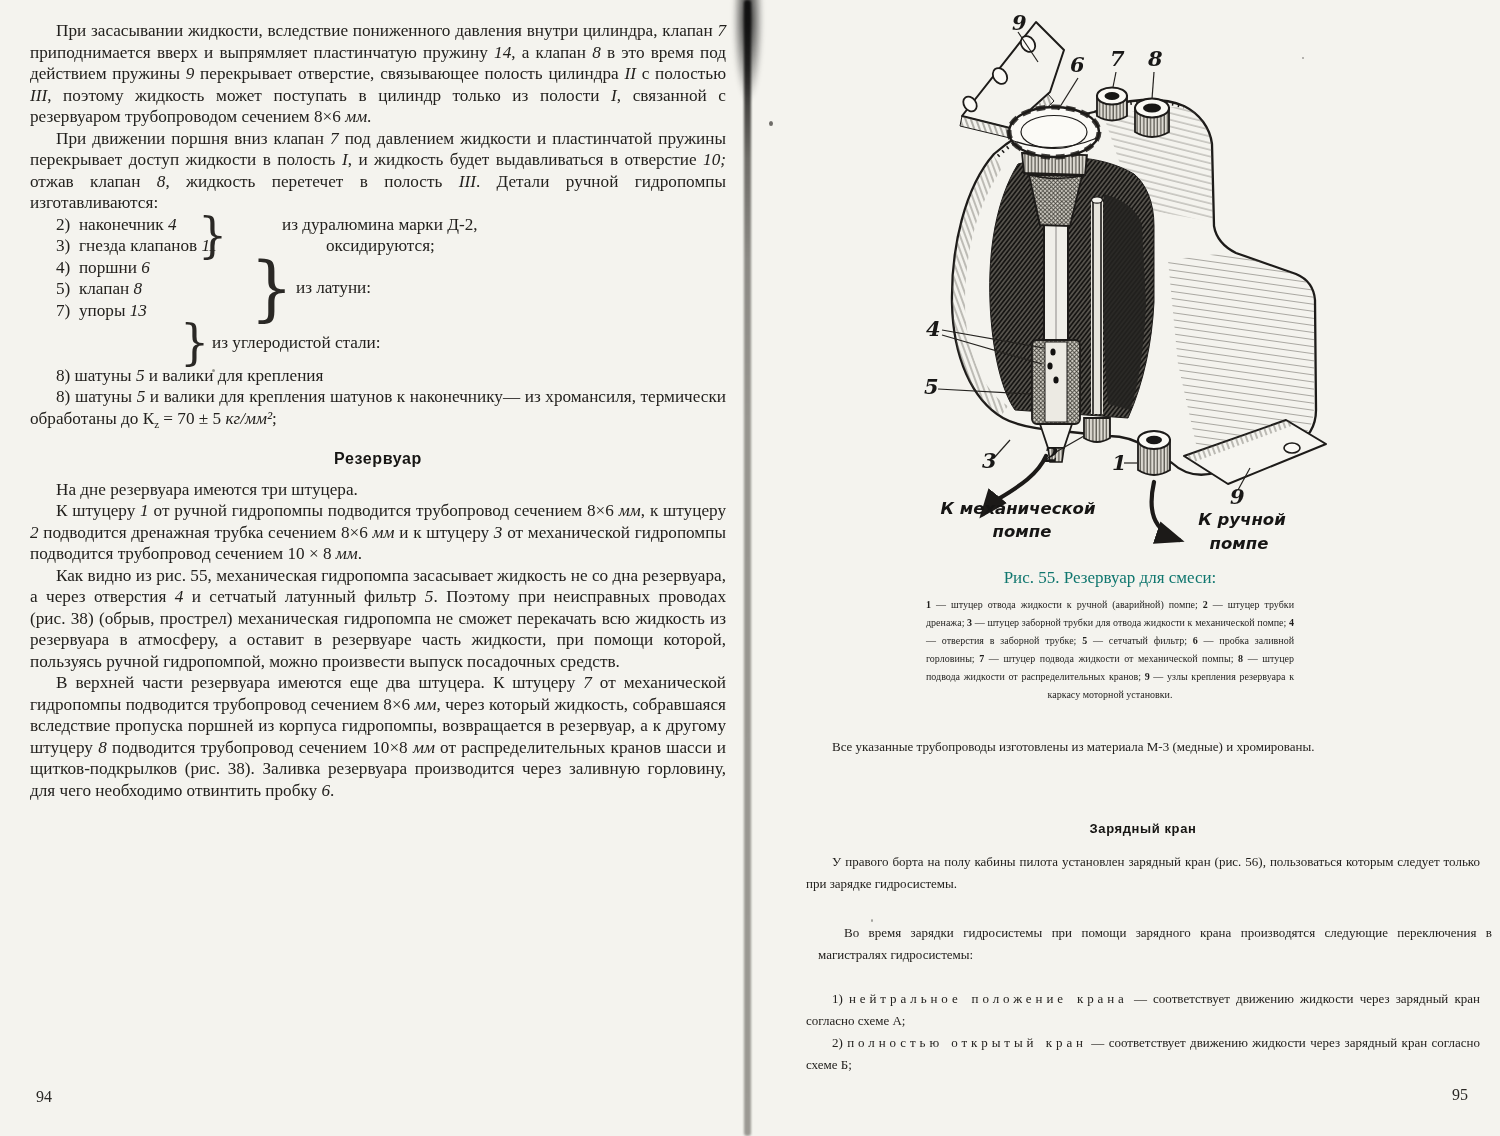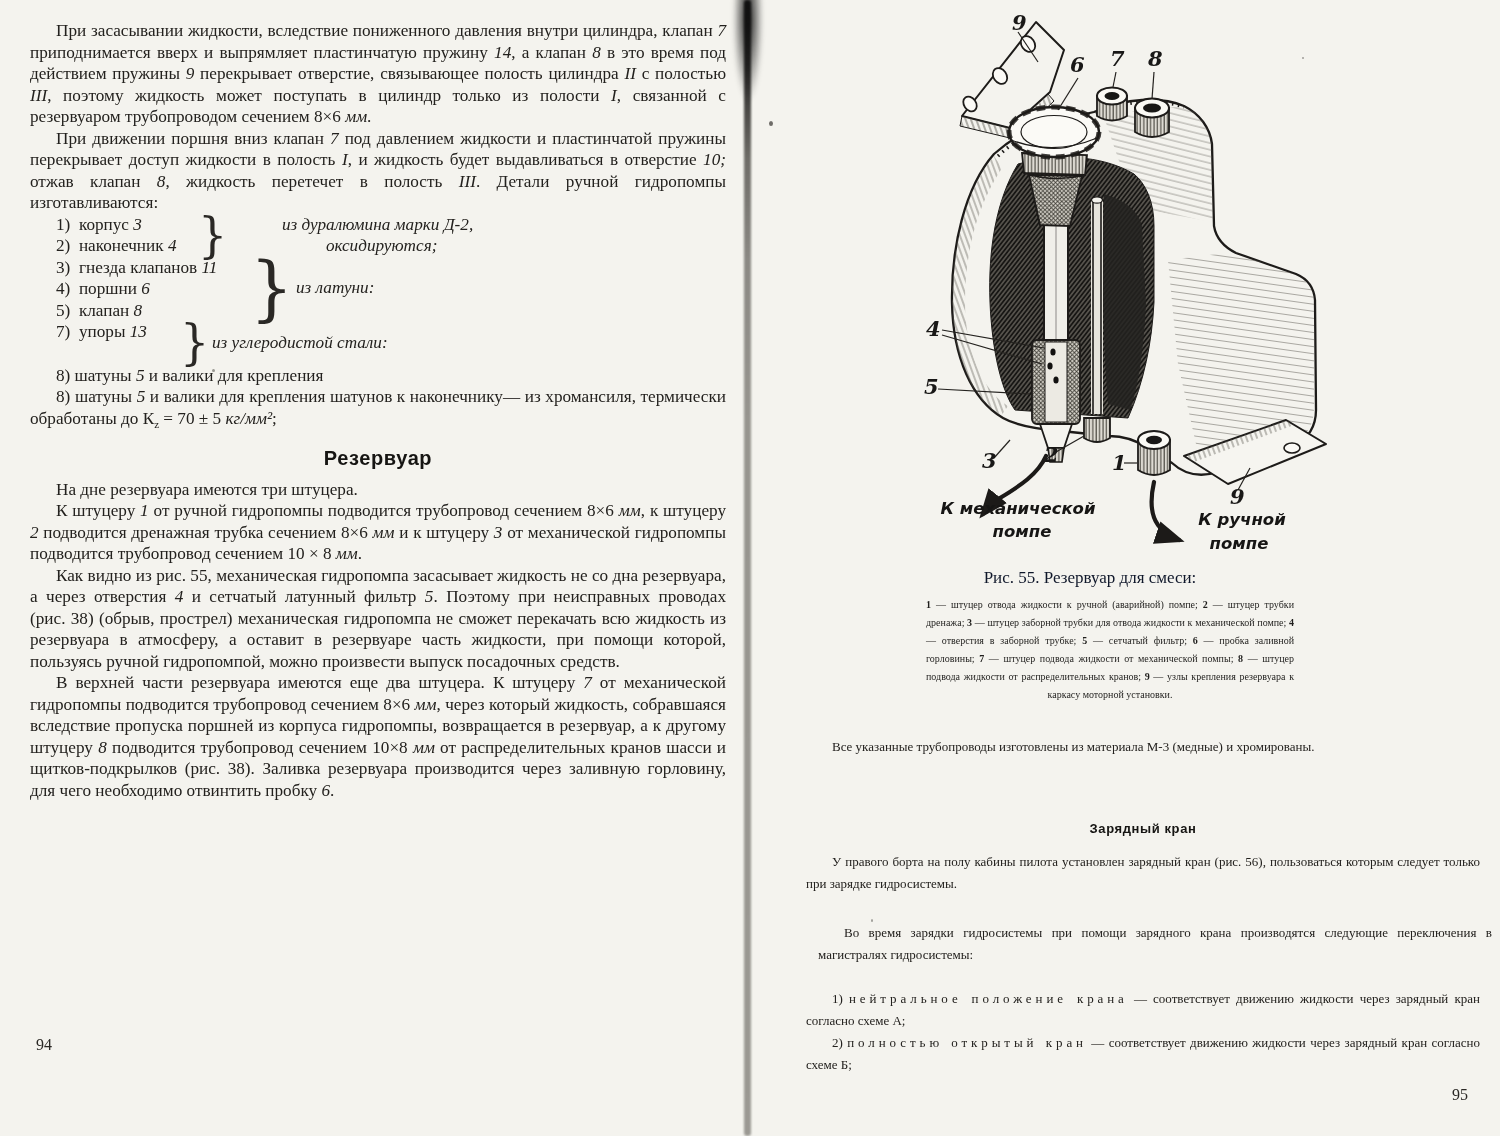--- a/index.html
+++ b/index.html
@@ -18,40 +18,40 @@
     filter:blur(2px);}
   .speck{position:absolute;background:#4c4a46;border-radius:50%;}
 
   
   .pageL{position:absolute;left:30px;top:20px;width:696px;font-size:17.2px;line-height:21.5px;}
   .par{text-align:justify;text-indent:26px;margin:0;}
   .par.noind{text-indent:0;}
   i{font-style:italic;}
   sub{font-size:11px;}
   .h-sec{font-family:"Liberation Sans","DejaVu Sans",sans-serif;font-weight:bold;
-    font-size:20px;letter-spacing:.6px;text-align:center;color:#161513;}
+    font-size:16px;letter-spacing:.6px;text-align:center;color:#161513;}
   .h1wrap{margin:13px 0 9px 0;}
   .pitem{height:21.5px;padding-left:26px;white-space:nowrap;}
   .parts{position:relative;height:151px;}
   .brace{position:absolute;font-family:"DejaVu Serif",serif;font-weight:400;color:#2a2825;transform:scaleY(1.05);}
   .braceA{left:168px;top:-1px;font-size:46px;line-height:44px;}
   .braceB{left:220px;top:41px;font-size:68px;line-height:66px;}
   .braceC{left:150px;top:106px;font-size:46px;line-height:44px;}
-  .plabel{position:absolute;white-space:nowrap;font-style:italic;}
+  .plabel{position:absolute;white-space:nowrap;}
   .lblA1{left:252px;top:0px;}
   .lblA2{left:296px;top:21.5px;}
   .lblB{left:266px;top:63px;}
   .lblC{left:182px;top:118px;}
   .pagenum{position:absolute;font-size:16px;color:#2a2825;}
 
   .rblock{position:absolute;left:806px;width:674px;font-size:13px;line-height:21.5px;}
   .sp{letter-spacing:.3em;}
 
-  .cap-title{position:absolute;left:906px;top:568px;width:368px;text-align:center;
-    font-size:17px;color:#0f172a;}
+  .cap-title{position:absolute;left:926px;top:568px;width:368px;text-align:center;
+    font-size:17px;color:#0f766e;}
   .cap-legend{position:absolute;left:926px;top:596px;width:368px;
     font-size:10px;line-height:18px;text-align:justify;text-align-last:center;color:#1f1e1c;}
   .cap-legend b{font-weight:bold;}
 
   
   .figure{position:absolute;left:898px;top:4px;width:505px;height:562px;}
   .fnum{font:italic 700 21px "DejaVu Serif",serif;fill:#191817;}
   .flbl{font:italic 700 16.5px "DejaVu Sans",sans-serif;fill:#161514;}
   .ldr{stroke:#24221f;stroke-width:1.2;fill:none;}
   .oln{stroke:#1d1b19;fill:none;}
@@ -64,21 +64,20 @@
 <div class="speck" style="left:769px;top:121px;width:4px;height:5px;opacity:.8"></div>
 <div class="speck" style="left:212px;top:369px;width:3px;height:3px;opacity:.55"></div>
 <div class="speck" style="left:1302px;top:57px;width:2px;height:2px;opacity:.5"></div>
 <div class="speck" style="left:871px;top:919px;width:2px;height:3px;opacity:.5"></div>
 
 <div class="pageL">
   <p class="par">При засасывании жидкости, вследствие пониженного давления внутри цилиндра, клапан <i>7</i> приподнимается вверх и выпрямляет пластинчатую пружину <i>14</i>, а клапан <i>8</i> в это время под действием пружины <i>9</i> перекрывает отверстие, связывающее полость цилиндра <i>II</i> с полостью <i>III</i>, поэтому жидкость может поступать в цилиндр только из полости <i>I</i>, связанной с резервуаром трубопроводом сечением 8×6 <i>мм</i>.</p>
   <p class="par">При движении поршня вниз клапан <i>7</i> под давлением жидкости и пластинчатой пружины перекрывает доступ жидкости в полость <i>I</i>, и жидкость будет выдавливаться в отверстие <i>10;</i> отжав клапан <i>8</i>, жидкость перетечет в полость <i>III</i>. Детали ручной гидропомпы изготавливаются:</p>
 
   <div class="parts">
-    <div class="pitem">1)&nbsp; корпус <i>3</i></div>
     <div class="pitem">2)&nbsp; наконечник <i>4</i></div>
     <div class="pitem">3)&nbsp; гнезда клапанов <i>11</i></div>
     <div class="pitem">4)&nbsp; поршни <i>6</i></div>
     <div class="pitem">5)&nbsp; клапан <i>8</i></div>
     <div class="pitem">7)&nbsp; упоры <i>13</i></div>
     <span class="brace braceA">}</span>
     <span class="plabel lblA1">из дуралюмина марки Д-2,</span>
     <span class="plabel lblA2">оксидируются;</span>
     <span class="brace braceB">}</span>
     <span class="plabel lblB">из латуни:</span>
@@ -91,21 +90,21 @@
 
   <div class="h1wrap">
       <div class="h-sec">Резервуар</div>
     </div>
 
   <p class="par">На дне резервуара имеются три штуцера.</p>
   <p class="par">К штуцеру <i>1</i> от ручной гидропомпы подводится трубопровод сечением 8×6 <i>мм</i>, к штуцеру <i>2</i> подводится дренажная трубка сечением 8×6 <i>мм</i> и к штуцеру <i>3</i> от механической гидропомпы подводится трубопровод сечением 10&nbsp;×&nbsp;8 <i>мм</i>.</p>
   <p class="par">Как видно из рис. 55, механическая гидропомпа засасывает жидкость не со дна резервуара, а через отверстия <i>4</i> и сетчатый латунный фильтр <i>5</i>. Поэтому при неисправных проводах (рис.&nbsp;38) (обрыв, прострел) механическая гидропомпа не сможет перекачать всю жидкость из резервуара в атмосферу, а оставит в резервуаре часть жидкости, при помощи которой, пользуясь ручной гидропомпой, можно произвести выпуск посадочных средств.</p>
   <p class="par">В верхней части резервуара имеются еще два штуцера. К штуцеру <i>7</i> от механической гидропомпы подводится трубопровод сечением 8×6 <i>мм</i>, через который жидкость, собравшаяся вследствие пропуска поршней из корпуса гидропомпы, возвращается в резервуар, а к другому штуцеру <i>8</i> подводится трубопровод сечением 10×8 <i>мм</i> от распределительных кранов шасси и щитков-подкрылков (рис.&nbsp;38). Заливка резервуара производится через заливную горловину, для чего необходимо отвинтить пробку <i>6</i>.</p>
 </div>
-<div class="pagenum" style="left:36px;top:1036px;">94</div>
+<div class="pagenum" style="left:36px;top:1088px;">94</div>
 
 <div class="figure">
 <svg viewBox="0 0 505 562" width="505" height="562" xmlns="http://www.w3.org/2000/svg">
   <defs>
     <pattern id="cutHatch" width="3.4" height="3.4" patternUnits="userSpaceOnUse" patternTransform="rotate(38)">
       <rect width="3.4" height="3.4" fill="#55524c"></rect>
       <rect width="1.6" height="3.4" fill="#17161.4"></rect>
       <rect width="1.6" height="3.4" fill="#171614"></rect>
     </pattern>
     <pattern id="streak" width="6.5" height="6.5" patternUnits="userSpaceOnUse" patternTransform="rotate(14)">

